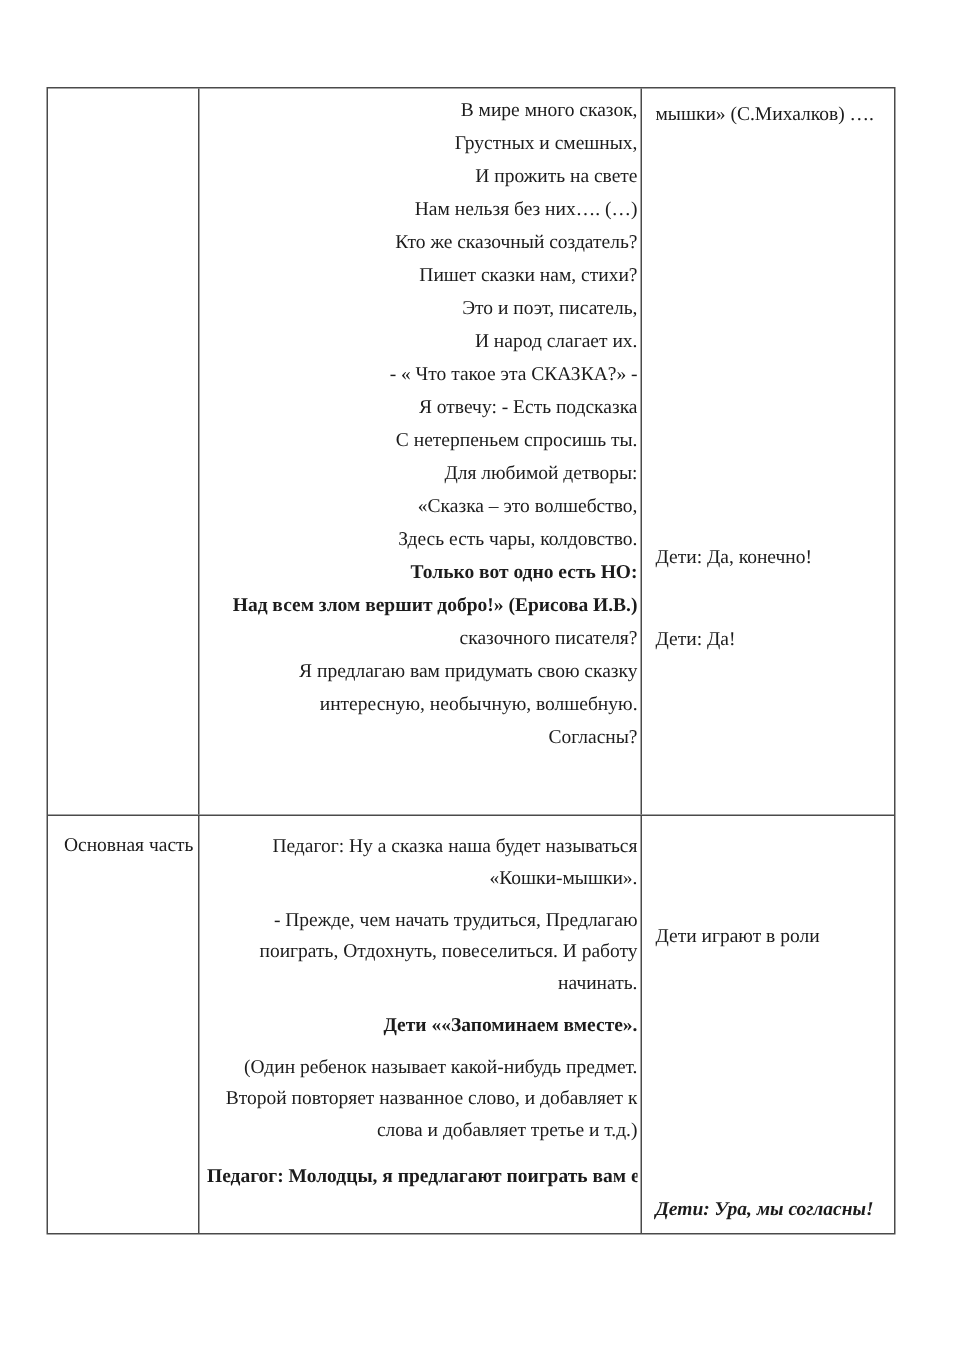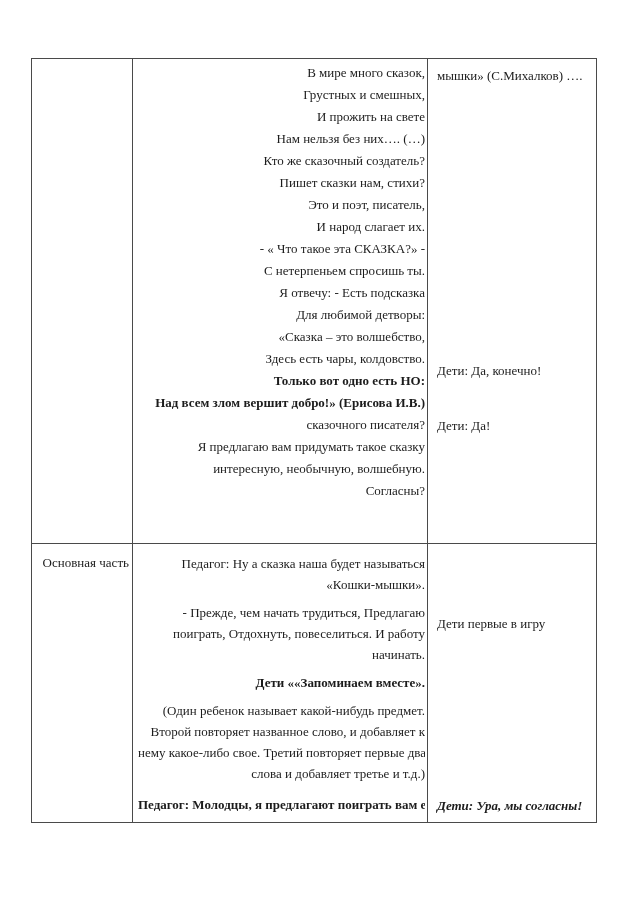--- a/index.html
+++ b/index.html
@@ -100,29 +100,29 @@
         <div>
             <div class="line">В мире много сказок,</div>
             <div class="line"> Грустных и смешных,</div>
             <div class="line">И прожить на свете</div>
             <div class="line">Нам нельзя без них…. (…)</div>
             <div class="line">Кто же сказочный создатель?</div>
             <div class="line">Пишет сказки нам, стихи?</div>
             <div class="line">Это и поэт, писатель,</div>
             <div class="line"> И народ слагает их.</div>
             <div class="line">- « Что такое эта СКАЗКА?» -</div>
+            <div class="line">Я отвечу: - Есть подсказка</div>
             <div class="line"> С нетерпеньем спросишь ты.</div>
-            <div class="line">Я отвечу: - Есть подсказка</div>
             <div class="line"> Для любимой детворы:</div>
             <div class="line">«Сказка – это волшебство,</div>
             <div class="line"> Здесь есть чары, колдовство.</div>
             <div class="line bold">Только вот одно есть НО:</div>
             <div class="line bold">Над всем злом вершит добро!» (Ерисова И.В.)</div>
             <div class="line">сказочного писателя?</div>
-            <div class="line">Я предлагаю вам придумать такое сказку</div>
+            <div class="line">Я предлагаю вам придумать свою сказку</div>
             <div class="line">интересную, необычную, волшебную.</div>
             <div class="line">Согласны?</div>
           </div>
       </div>
       <div class="cell c3">
         <div class="abs r1-top">мышки» (С.Михалков) ….</div>
         <div class="abs r1-mid">Дети: Да, конечно!</div>
         <div class="abs r1-low">Дети: Да!</div>
       </div>
     </div>
@@ -134,25 +134,24 @@
       <div class="cell c2">
         <div>
             <div class="line">Педагог: Ну а сказка наша будет называться</div>
             <div class="line">«Кошки-мышки».</div>
             <div class="line para"> - Прежде, чем начать трудиться, Предлагаю</div>
             <div class="line">поиграть, Отдохнуть, повеселиться. И работу</div>
             <div class="line">начинать.</div>
             <div class="line bold para">Дети ««Запоминаем вместе».</div>
             <div class="line para">(Один ребенок называет какой-нибудь предмет.</div>
             <div class="line">Второй повторяет названное слово, и добавляет к</div>
-            <div class="line">нему какое-либо свое. Третий повторяет первые два</div>
             <div class="line">слова и добавляет третье и т.д.)</div>
             <div class="line bold para-lg">Педагог: Молодцы, я предлагают поиграть вам еще</div>
           </div>
       </div>
       <div class="cell c3">
-        <div class="abs r2-top">Дети первые в игру</div>
+        <div class="abs r2-top">Дети играют в роли</div>
         <div class="abs r2-low bold">Дети: Ура, мы согласны!</div>
       </div>
     </div>
 
   </div>
 </div>
 
 </body></html>

